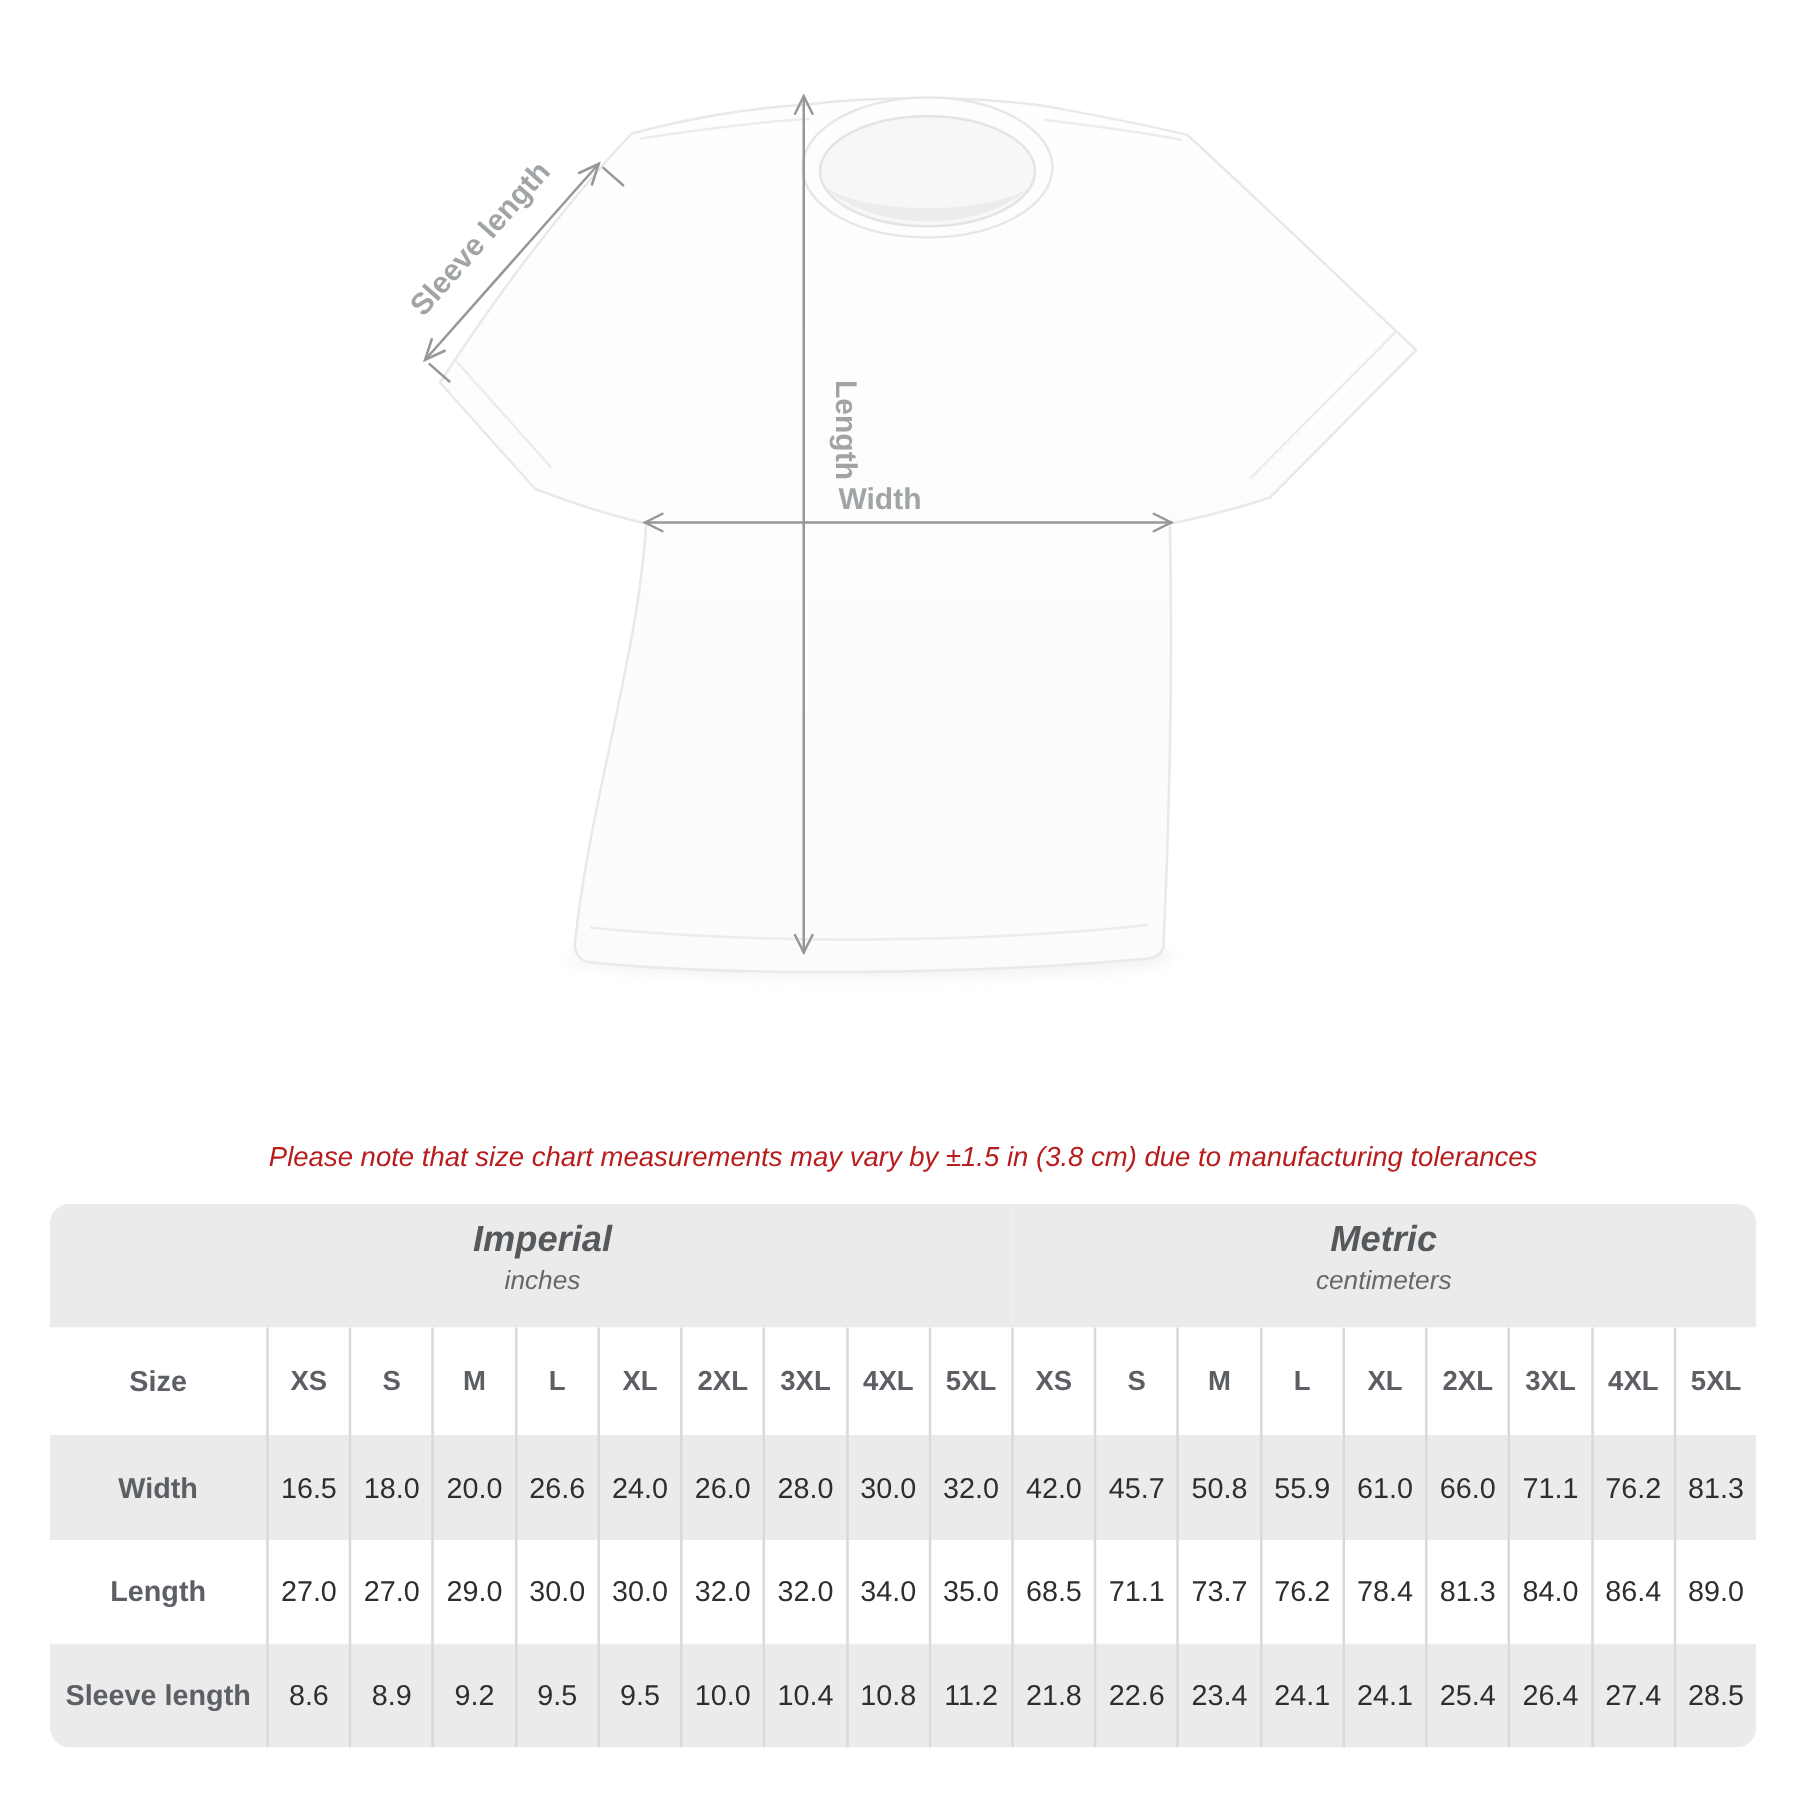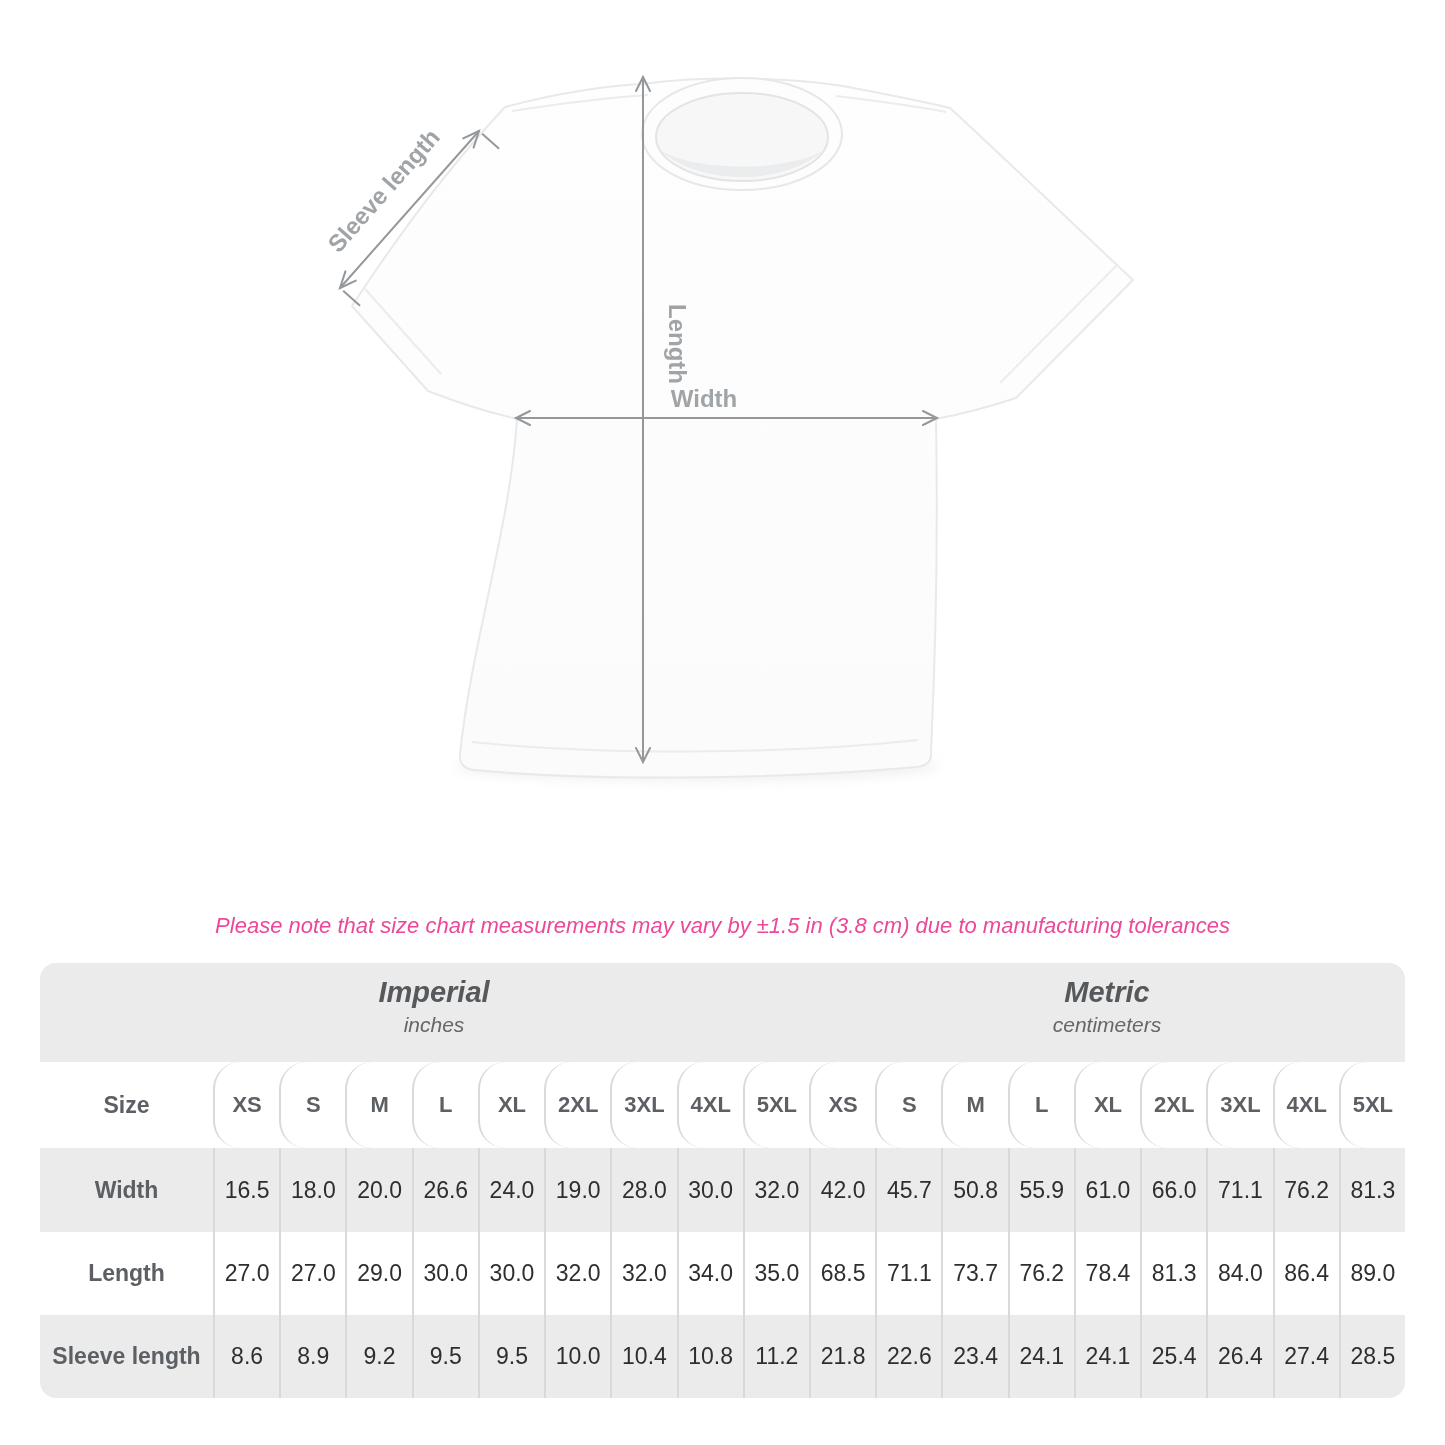--- a/index.html
+++ b/index.html
@@ -8,37 +8,37 @@
     font-family:"Liberation Sans", sans-serif;
   }
   svg text{font-family:"Liberation Sans", sans-serif;}
   .diagram-label{font-weight:bold;font-size:24px;fill:#a0a4a7;}
   .page-title{
     position:absolute;left:0;top:854px;width:100%;text-align:center;
     font-size:37px;font-weight:bold;color:#3d4043;letter-spacing:.5px;
   }
   .subtitle{
     position:absolute;left:0;top:913px;width:100%;text-align:center;
-    font-size:22px;font-style:italic;color:#ec4899;
+    font-size:22px;font-style:italic;color:#b91c1c;
   }
   .size-table{
     position:absolute;left:40px;top:963px;width:1365px;height:435px;
     display:grid;grid-template-columns:173px repeat(18,1fr);
     grid-template-rows:99px 86px 84px 83px 83px;
     border-radius:16px;overflow:hidden;background:#ffffff;
   }
   .cell{display:flex;align-items:center;justify-content:center;min-width:0;}
   .group-head{
     background:#ebebeb;flex-direction:column;justify-content:flex-start;
     padding-top:13px;gap:4px;
   }
   .group-name{font-size:29px;font-weight:bold;font-style:italic;color:#56595c;}
   .group-unit{font-size:21px;font-style:italic;color:#64686b;}
   .sep{border-left:2px solid #d9d9d9;}
-  .size-head{font-size:22px;font-weight:bold;color:#5c6064;background:#ffffff;border-radius:27px;}
+  .size-head{font-size:22px;font-weight:bold;color:#5c6064;background:#ffffff;}
   .row-label{font-size:23px;font-weight:bold;color:#5c6064;}
   .value{font-size:23px;color:#2c2e30;}
   .band{background:#ebebeb;}
   .plain{background:#ffffff;}
   .head-row{background:#ffffff;}
 </style>
 </head>
 <body>
 
 <div class="stage">
@@ -145,21 +145,21 @@
       <div class="cell size-head sep">2XL</div>
       <div class="cell size-head sep">3XL</div>
       <div class="cell size-head sep">4XL</div>
       <div class="cell size-head sep">5XL</div>
       <div class="cell row-label band">Width</div>
       <div class="cell value sep band">16.5</div>
       <div class="cell value sep band">18.0</div>
       <div class="cell value sep band">20.0</div>
       <div class="cell value sep band">26.6</div>
       <div class="cell value sep band">24.0</div>
-      <div class="cell value sep band">19.0</div>
+      <div class="cell value sep band">26.0</div>
       <div class="cell value sep band">28.0</div>
       <div class="cell value sep band">30.0</div>
       <div class="cell value sep band">32.0</div>
       <div class="cell value sep band">42.0</div>
       <div class="cell value sep band">45.7</div>
       <div class="cell value sep band">50.8</div>
       <div class="cell value sep band">55.9</div>
       <div class="cell value sep band">61.0</div>
       <div class="cell value sep band">66.0</div>
       <div class="cell value sep band">71.1</div>

